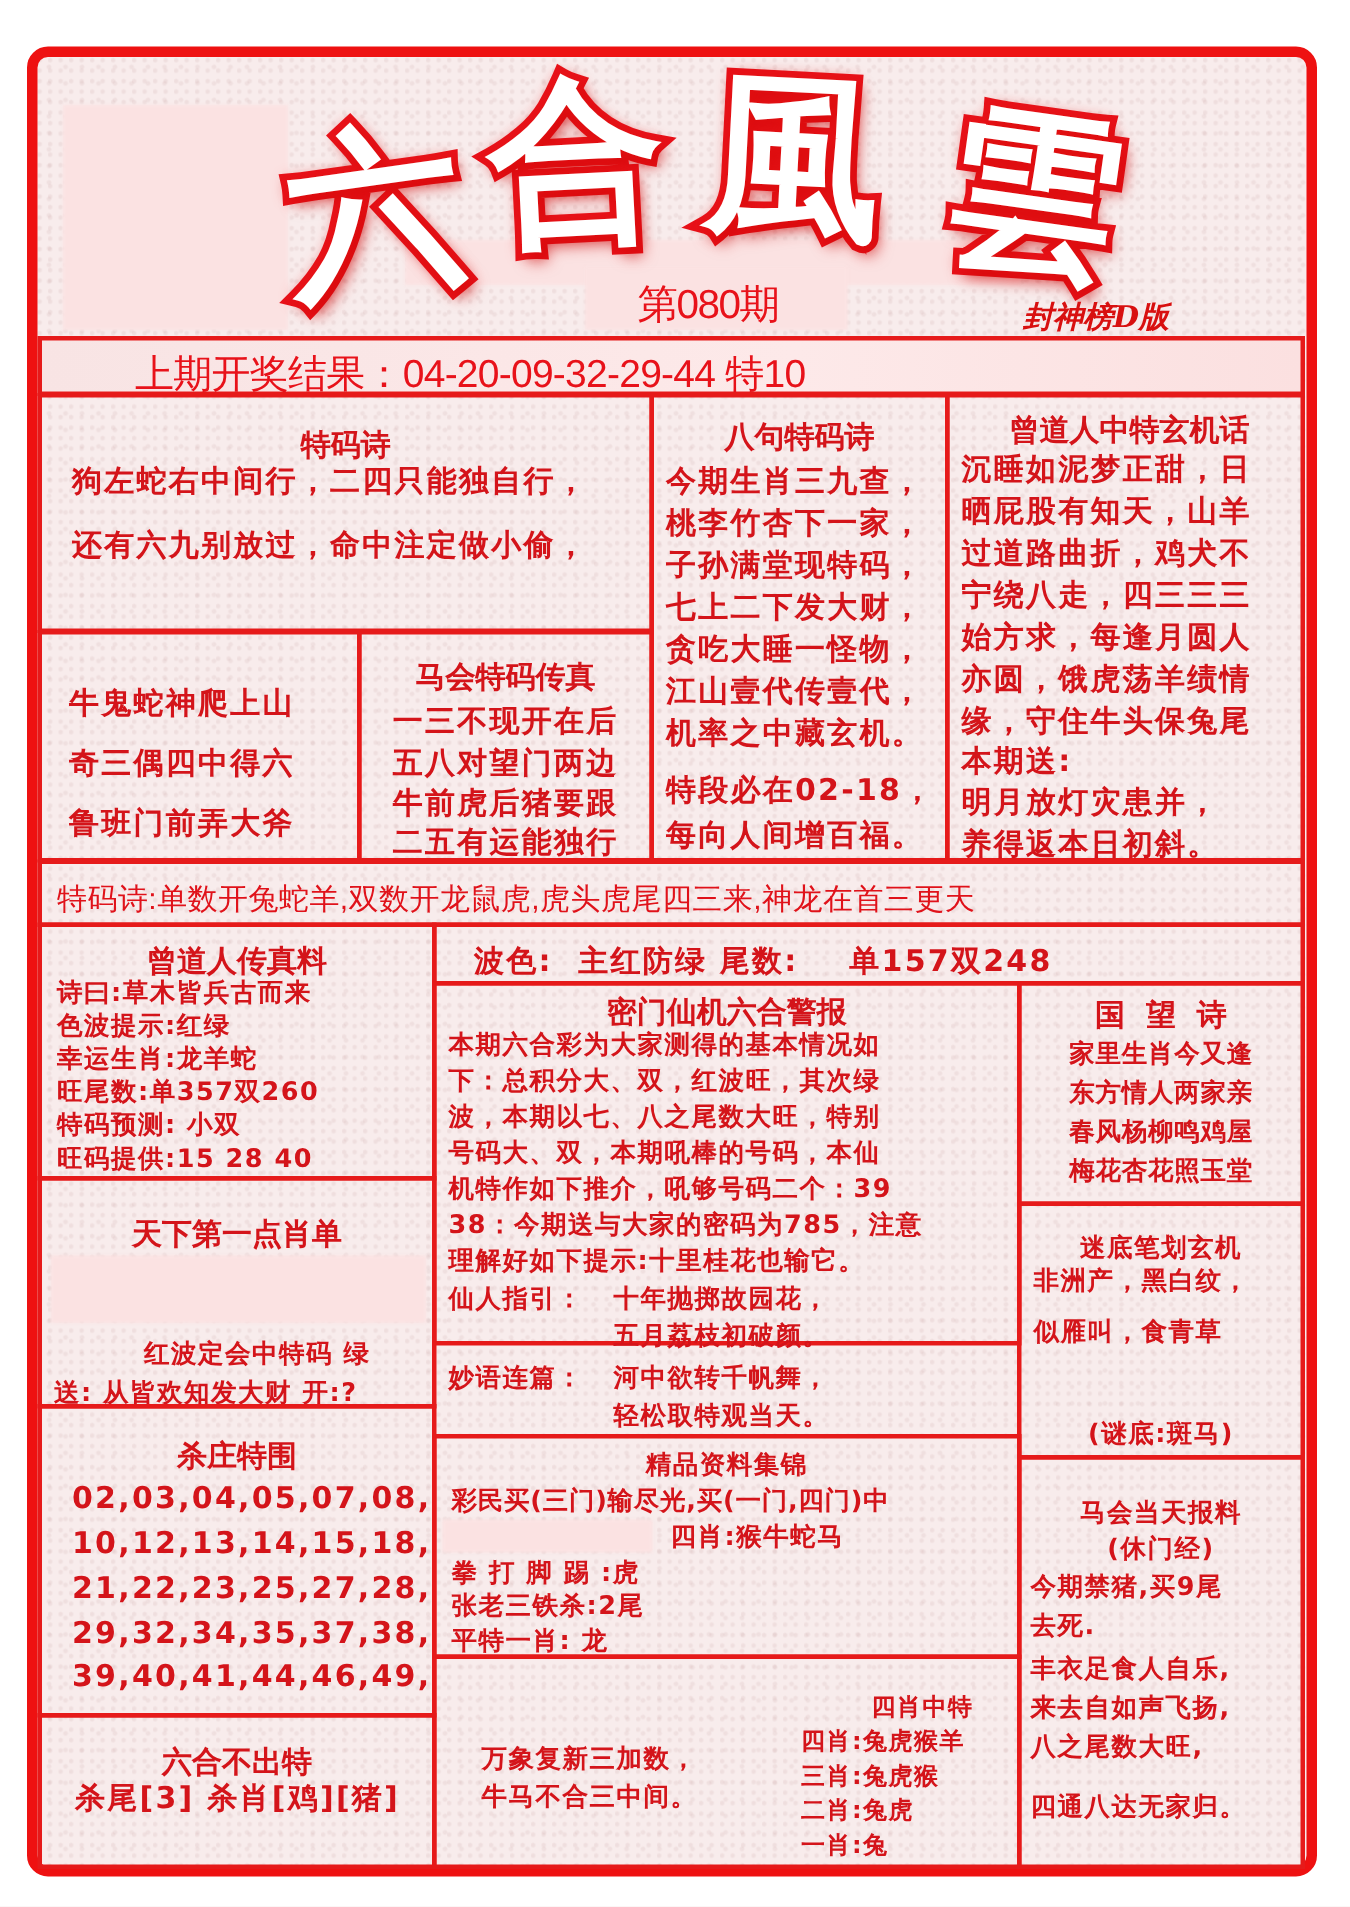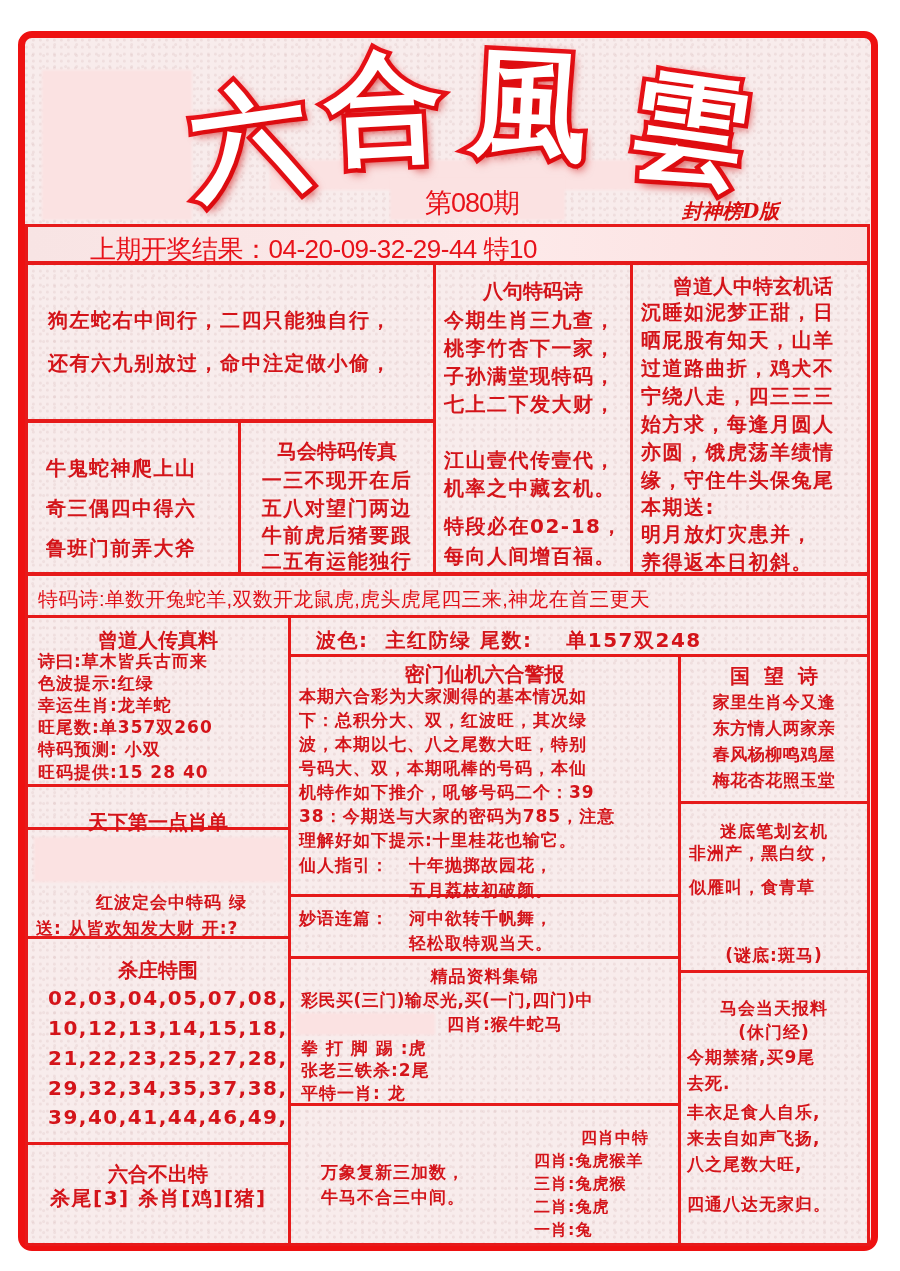--- a/index.html
+++ b/index.html
@@ -45,20 +45,21 @@
 <div class="title-glyph" style="left:630px;top:70px;transform:rotate(8deg);">雲</div>
 
 <div class="abs issue" style="left:425px;top:185px;">第080期</div>
 <div class="abs edition" style="left:682px;top:198px;">封神榜D版</div>
 
 <div class="box" style="left:25px;top:224px;width:845px;height:40px;background:linear-gradient(90deg,#f8e4e4,#fde9e9 60%,#fbe0e0);">
   <div class="abs result" style="left:62px;top:5px;">上期开奖结果：04-20-09-32-29-44 特10</div>
 </div>
 
 <div class="box" style="left:25px;top:262px;width:411px;height:160px;">
+  <div class="abs hd center" style="left:0;top:18px;width:100%;">特码诗</div>
   <div class="abs ln" style="left:20px;top:42px;">狗左蛇右中间行，二四只能独自行，</div>
   <div class="abs ln" style="left:20px;top:85px;">还有六九别放过，命中注定做小偷，</div>
 </div>
 
 <div class="box" style="left:25px;top:420px;width:216px;height:155px;">
   <div class="abs ln" style="left:18px;top:32px;">牛鬼蛇神爬上山</div>
   <div class="abs ln" style="left:18px;top:72px;">奇三偶四中得六</div>
   <div class="abs ln" style="left:18px;top:112px;">鲁班门前弄大斧</div>
 </div>
 
@@ -69,20 +70,21 @@
   <div class="abs ln center" style="left:0;top:99px;width:100%;">牛前虎后猪要跟</div>
   <div class="abs ln center" style="left:0;top:125px;width:100%;">二五有运能独行</div>
 </div>
 
 <div class="box" style="left:433px;top:262px;width:200px;height:313px;">
   <div class="abs hd center" style="left:0;top:13px;width:100%;">八句特码诗</div>
   <div class="abs ln" style="left:8px;top:42px;">今期生肖三九查，</div>
   <div class="abs ln" style="left:8px;top:70px;">桃李竹杏下一家，</div>
   <div class="abs ln" style="left:8px;top:98px;">子孙满堂现特码，</div>
   <div class="abs ln" style="left:8px;top:126px;">七上二下发大财，</div>
+  <div class="abs ln" style="left:8px;top:154px;">贪吃大睡一怪物，</div>
   <div class="abs ln" style="left:8px;top:182px;">江山壹代传壹代，</div>
   <div class="abs ln" style="left:8px;top:210px;">机率之中藏玄机。</div>
   <div class="abs ln" style="left:8px;top:248px;">特段必在02-18，</div>
   <div class="abs ln" style="left:8px;top:278px;">每向人间增百福。</div>
 </div>
 
 <div class="box" style="left:630px;top:262px;width:240px;height:313px;">
   <div class="abs hd" style="left:40px;top:8px;">曾道人中特玄机话</div>
   <div class="abs ln" style="left:8px;top:34px;">沉睡如泥梦正甜，日</div>
   <div class="abs ln" style="left:8px;top:62px;">晒屁股有知天，山羊</div>
@@ -93,21 +95,21 @@
   <div class="abs ln" style="left:8px;top:202px;">缘，守住牛头保兔尾</div>
   <div class="abs ln" style="left:8px;top:229px;">本期送:</div>
   <div class="abs ln" style="left:8px;top:256px;">明月放灯灾患并，</div>
   <div class="abs ln" style="left:8px;top:284px;">养得返本日初斜。</div>
 </div>
 
 <div class="box" style="left:25px;top:573px;width:845px;height:45px;">
   <div class="abs" style="left:10px;top:10px;font-size:20px;font-family:'Liberation Sans',sans-serif;color:#e0121a;white-space:nowrap;letter-spacing:.3px;">特码诗:单数开兔蛇羊,双数开龙鼠虎,虎头虎尾四三来,神龙在首三更天</div>
 </div>
 
-<div class="box" style="left:25px;top:615px;width:266px;height:215px;">
+<div class="box" style="left:25px;top:615px;width:266px;height:172px;">
   <div class="abs hd center" style="left:0;top:9px;width:100%;">曾道人传真料</div>
   <div class="abs ln-sm" style="left:10px;top:32px;">诗曰:草木皆兵古而来</div>
   <div class="abs ln-sm" style="left:10px;top:54px;">色波提示:红绿</div>
   <div class="abs ln-sm" style="left:10px;top:76px;">幸运生肖:龙羊蛇</div>
   <div class="abs ln-sm" style="left:10px;top:98px;">旺尾数:单357双260</div>
   <div class="abs ln-sm" style="left:10px;top:120px;">特码预测: 小双</div>
   <div class="abs ln-sm" style="left:10px;top:143px;">旺码提供:15 28 40</div>
 </div>
 
 <div class="box" style="left:25px;top:784px;width:266px;height:155px;">

